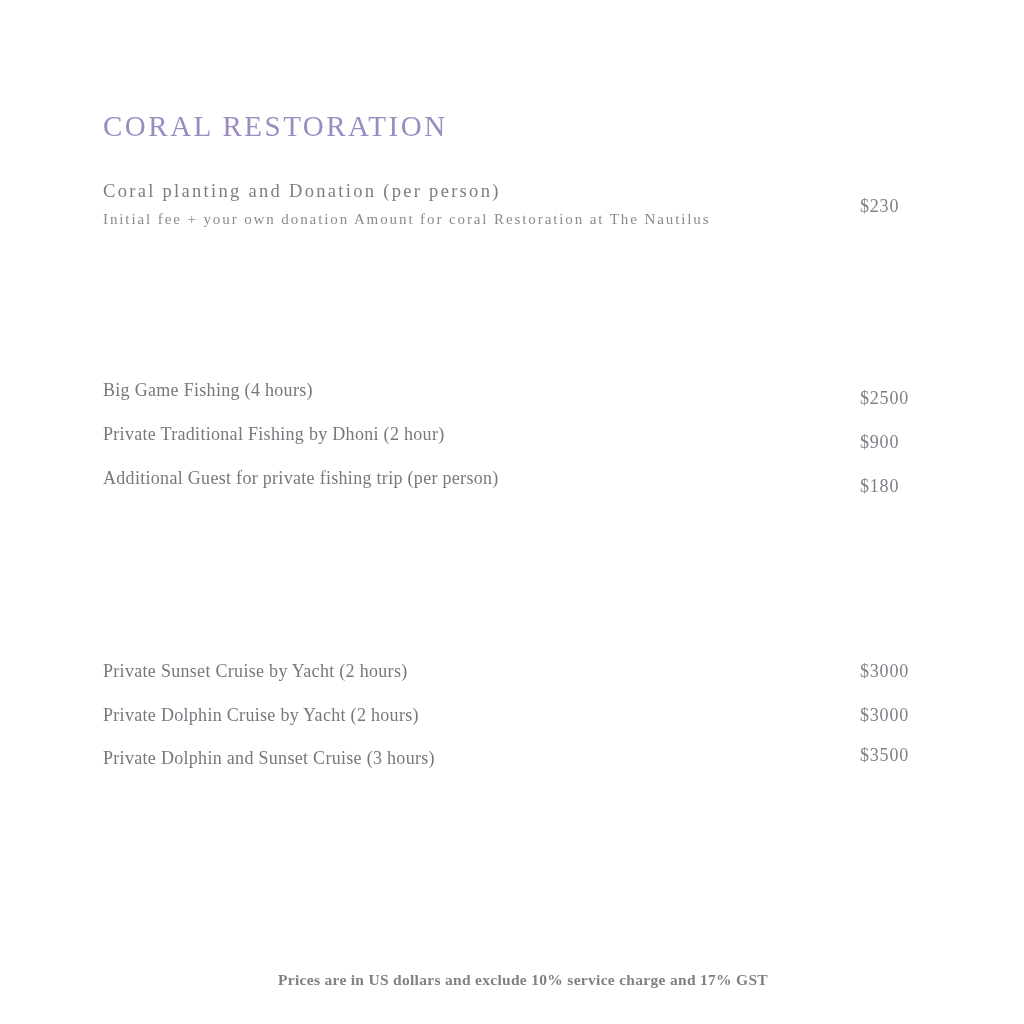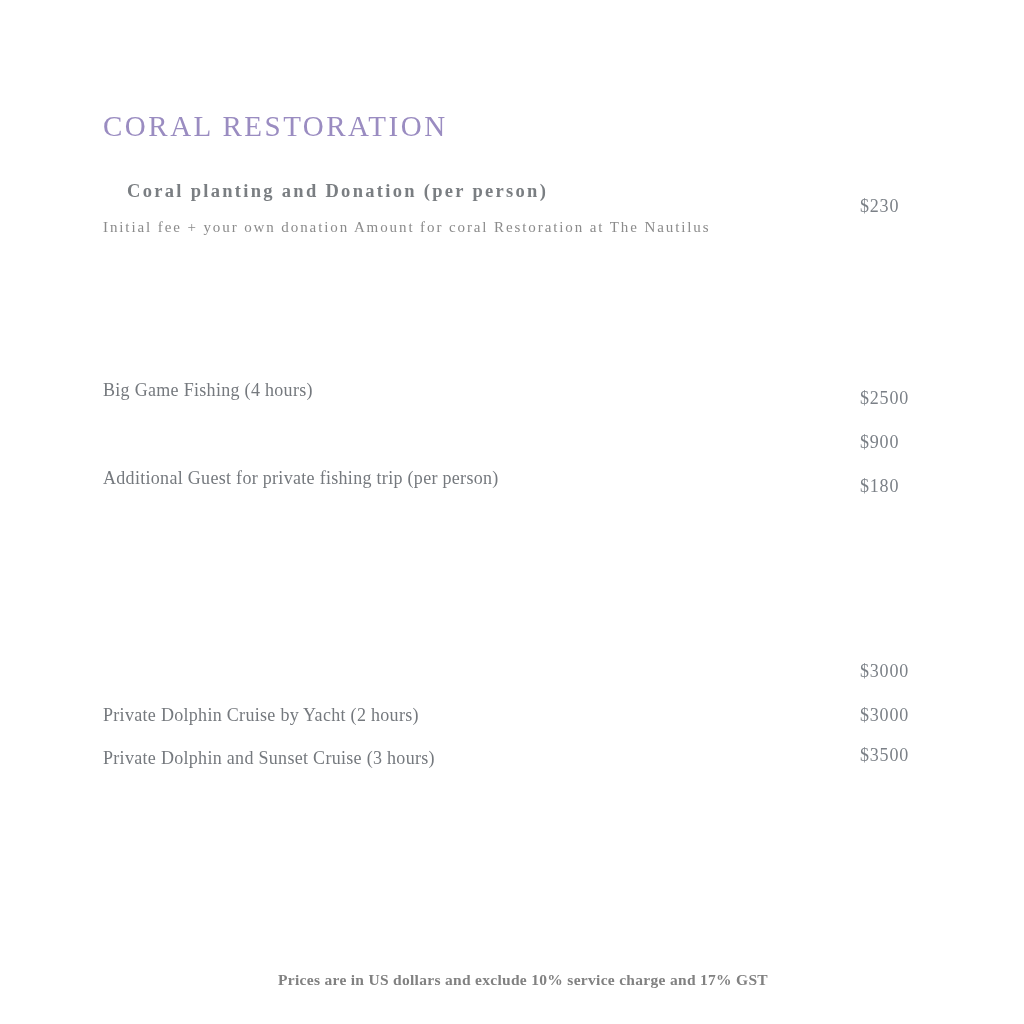--- a/index.html
+++ b/index.html
@@ -21,24 +21,24 @@
     color:var(--heading);white-space:nowrap;
   }
   .section-title.dark{color:var(--heading-dark);}
 
   .row{position:absolute;left:103px;right:60px;height:46px;}
   .item-name{
     font-size:18px;font-weight:400;color:var(--title);
     letter-spacing:0.3px;white-space:nowrap;
   }
   .item-name.spaced{
-    font-size:18.5px;font-weight:700;letter-spacing:2.3px;color:#7a7e82;margin-left:24px;
+    font-size:18.5px;font-weight:400;letter-spacing:2.3px;color:#7a7e82;
   }
   .item-desc{
-    margin-top:17px;font-size:15px;font-weight:400;color:var(--text);
+    margin-top:9px;font-size:15px;font-weight:400;color:var(--text);
     letter-spacing:1.9px;white-space:nowrap;
   }
   .price{
     position:absolute;left:757px;top:0;
     font-size:18px;font-weight:500;color:var(--price);letter-spacing:0.8px;
     white-space:nowrap;
   }
   .price.low{top:8px;}
   .price.mid{top:15px;}
 
@@ -60,30 +60,32 @@
     <div class="price mid">$230</div>
   </div>
 
 
   <div class="row" style="top:380px">
     <div class="item-name">Big Game Fishing (4 hours)</div>
     <div class="price low">$2500</div>
   </div>
 
   <div class="row" style="top:424px">
+    <div class="item-name">Private Traditional Fishing by Dhoni (2 hour)</div>
     <div class="price low">$900</div>
   </div>
 
   <div class="row" style="top:468px">
     <div class="item-name">Additional Guest for private fishing trip (per person)</div>
     <div class="price low">$180</div>
   </div>
 
 
   <div class="row" style="top:661px">
+    <div class="item-name">Private Sunset Cruise by Yacht (2 hours)</div>
     <div class="price">$3000</div>
   </div>
 
   <div class="row" style="top:705px">
     <div class="item-name">Private Dolphin Cruise by Yacht (2 hours)</div>
     <div class="price">$3000</div>
   </div>
 
   <div class="row" style="top:748px">
     <div class="item-name">Private Dolphin and Sunset Cruise (3 hours)</div>

